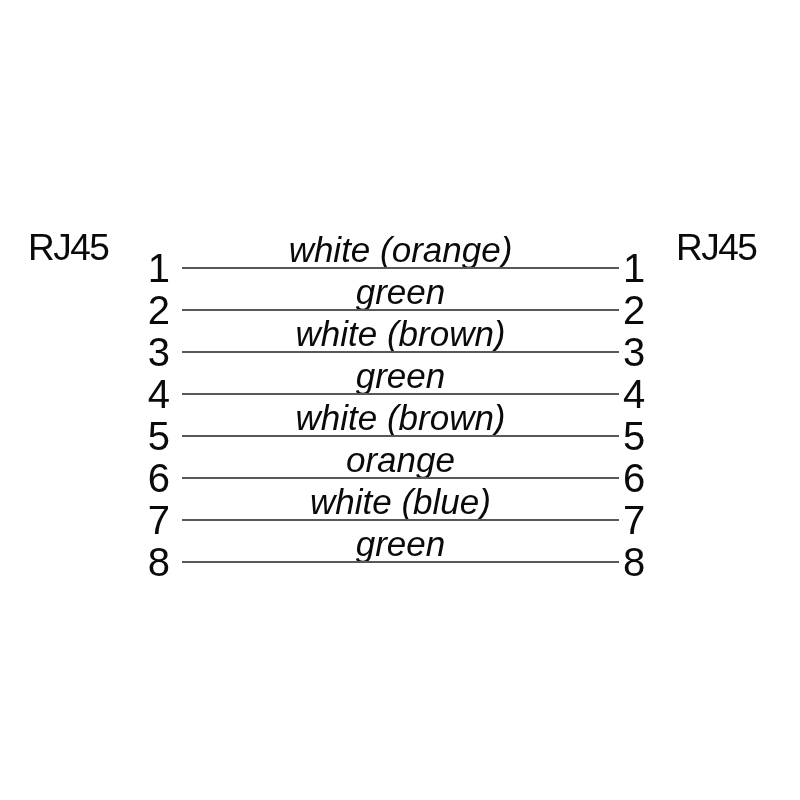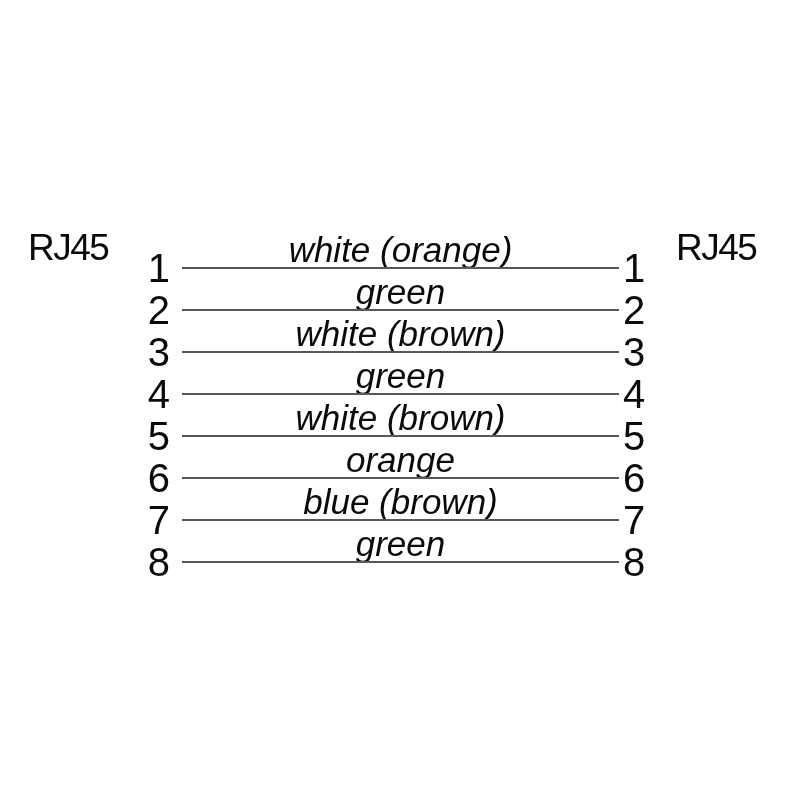--- a/index.html
+++ b/index.html
@@ -115,21 +115,21 @@
 
   <div class="row" style="top:478px">
     <span class="pin pin-left">6</span>
     <span class="wire-label">orange</span>
     <div class="wire-line"></div>
     <span class="pin pin-right">6</span>
   </div>
 
   <div class="row" style="top:520px">
     <span class="pin pin-left">7</span>
-    <span class="wire-label">blue (brown)</span>
+    <span class="wire-label">white (blue)</span>
     <div class="wire-line"></div>
     <span class="pin pin-right">7</span>
   </div>
 
   <div class="row" style="top:562px">
     <span class="pin pin-left">8</span>
     <span class="wire-label">green</span>
     <div class="wire-line"></div>
     <span class="pin pin-right">8</span>
   </div>

